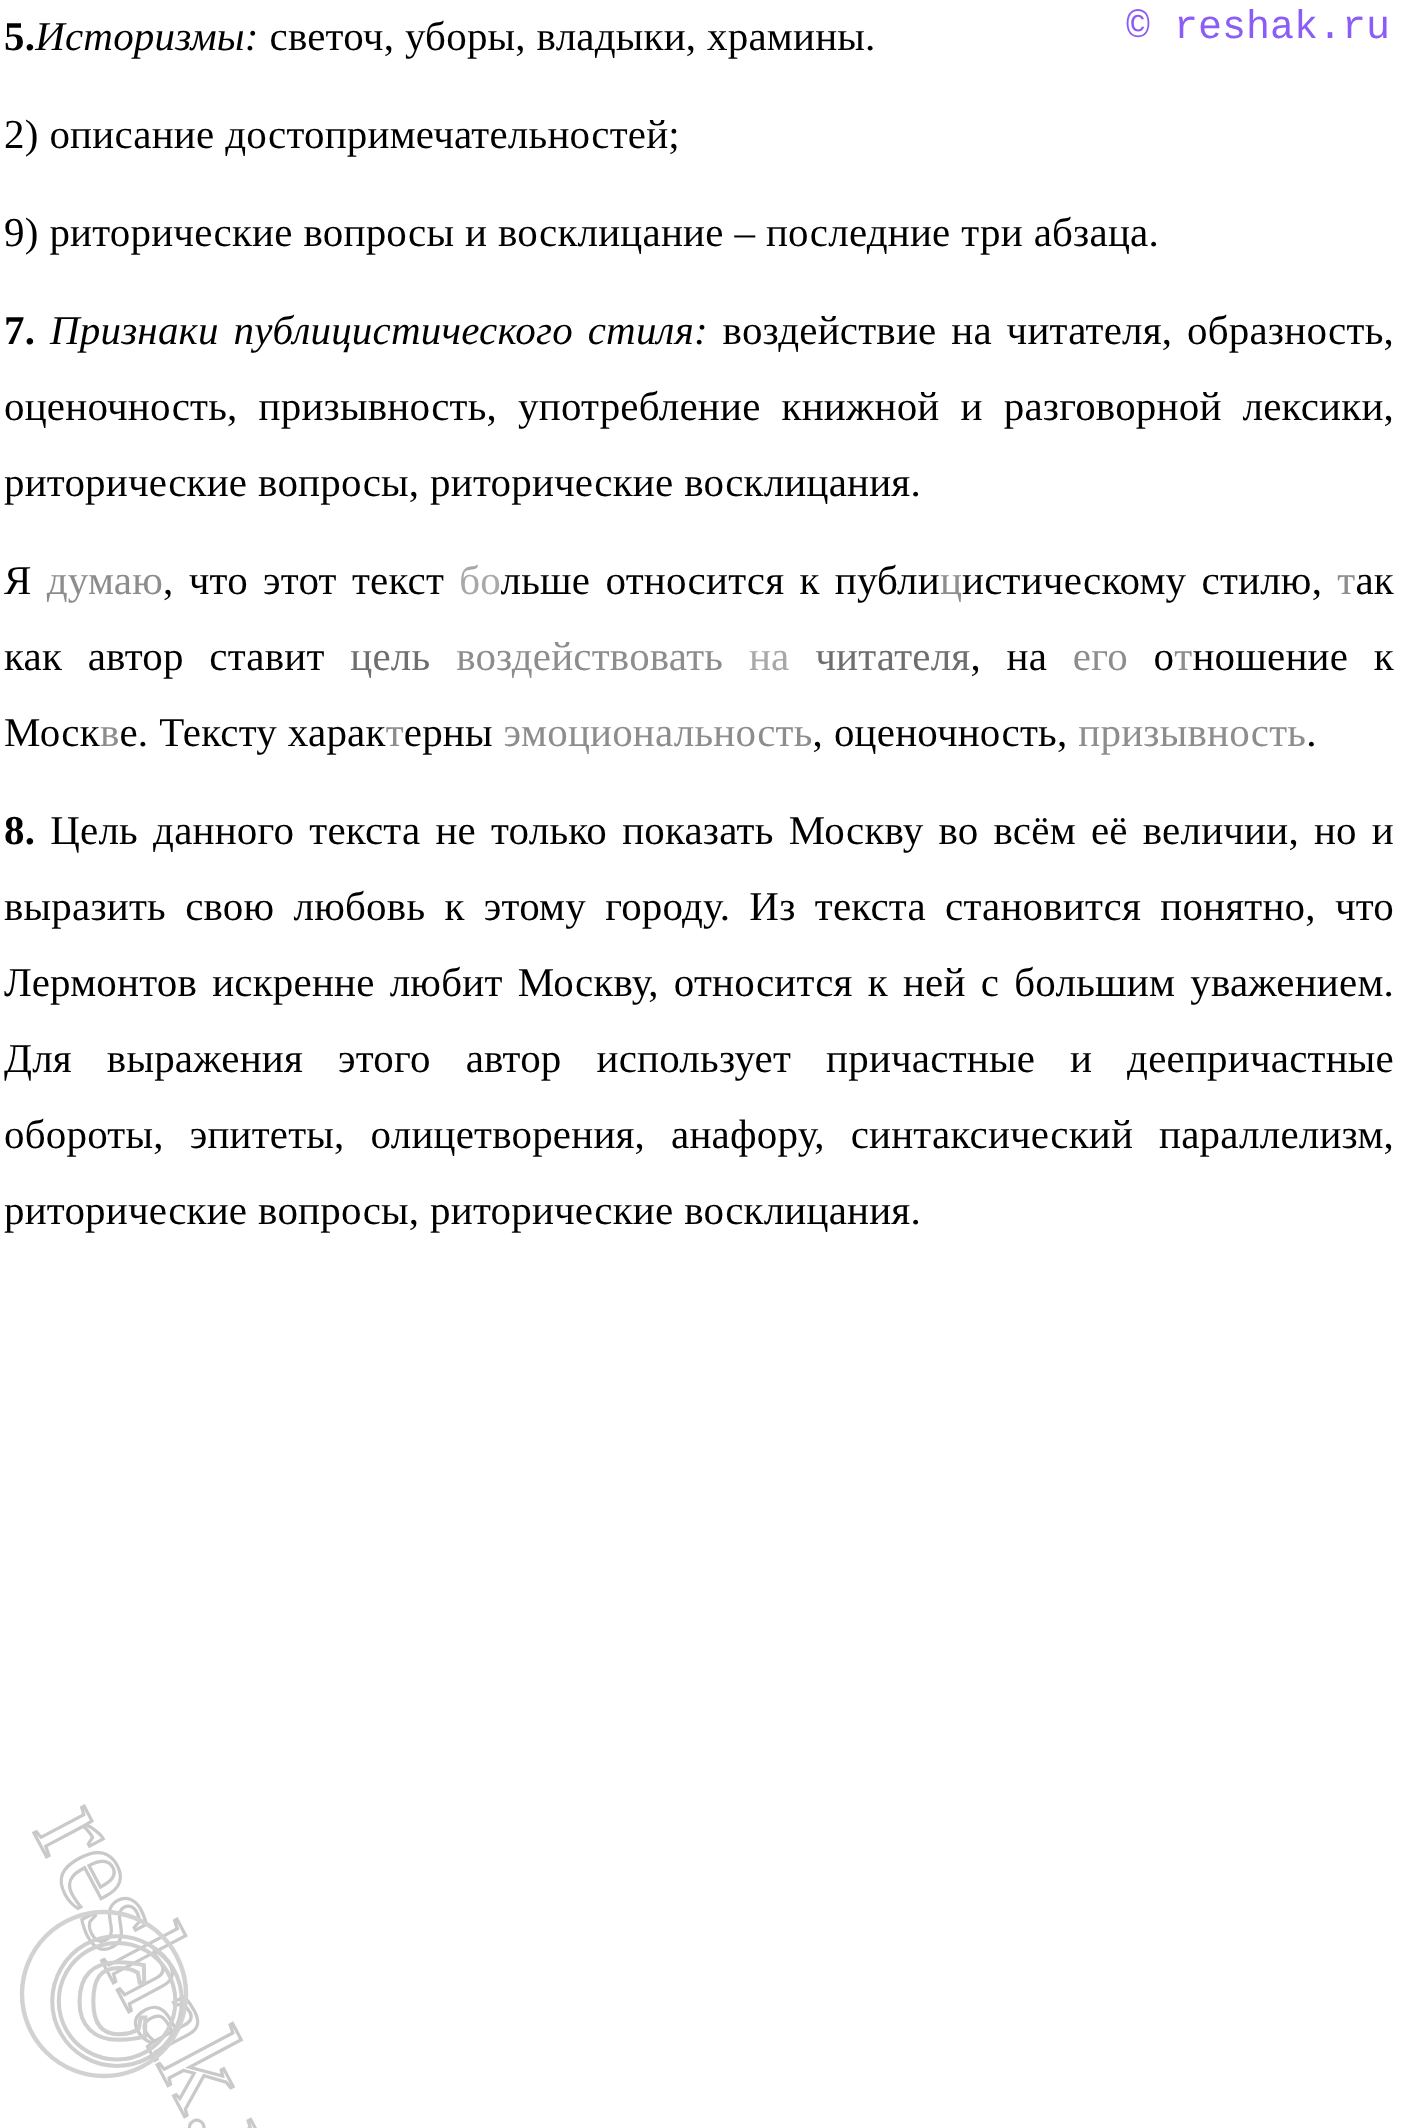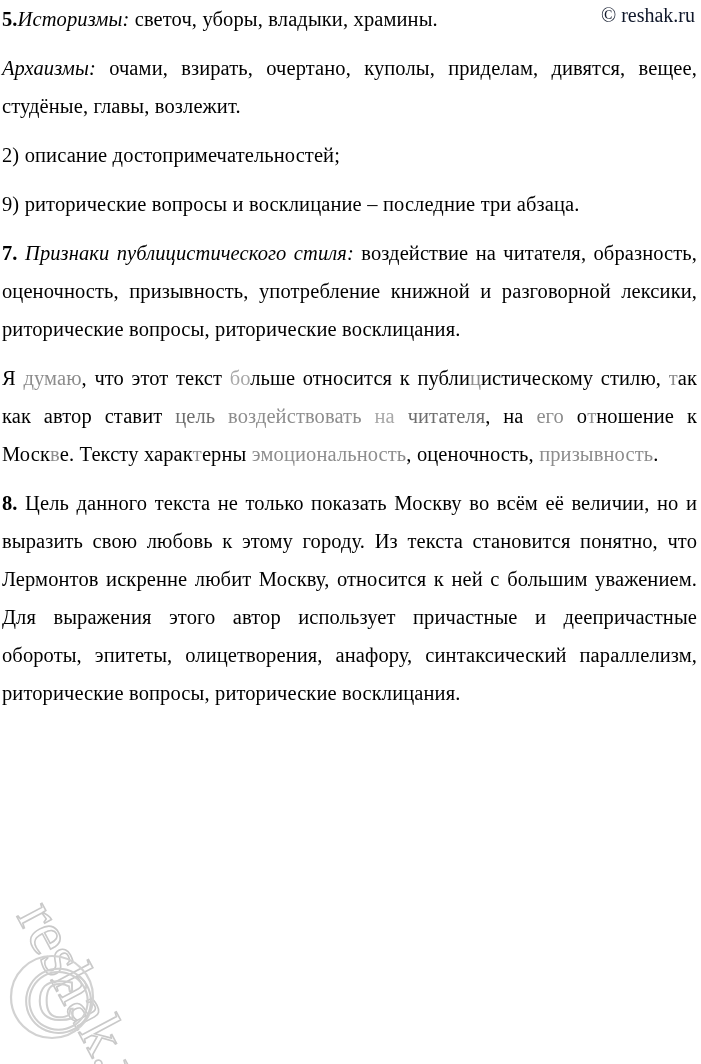--- a/index.html
+++ b/index.html
@@ -49,24 +49,24 @@
   
   .fade1 { color: #6e6e6e; }
   .fade2 { color: #8d8d8d; font-family: Liberation Serif, serif; }
   .fade3 { color: #a8a8a8; }
 
   
   .wm-corner {
     position: absolute;
     top: 2px;
     right: 6px;
-    font-family: Liberation Serif, serif;
+    font-family: Liberation Mono, monospace;
     font-size: 20px;
     line-height: 26px;
-    color: #0f172a;
+    color: #8b5cf6;
     white-space: nowrap;
     z-index: 3;
   }
 
   
   .wm-big {
     position: absolute;
     left: 0;
     top: 880px;
     width: 260px;
@@ -108,21 +108,20 @@
     <text class="wm-copy-c" x="22" y="152">©</text>
   </svg>
 </div>
 
 <div class="wm-corner">© reshak.ru</div>
 
 <div class="page">
 
   <p class="para"><span class="num">5.</span><span class="ital">Историзмы:</span><span> светоч, уборы, владыки, храмины.</span></p>
 
-  <p class="para gap-md"><span class="ital">Архаизмы:</span><span> очами, взирать, очертано, куполы, приделам, дивятся,</span> <span>вещее, студёные, главы, возлежит.</span></p>
 
 
 
   <p class="para gap-md">2) описание достопримечательностей;</p>
 
   <p class="para gap-md">9) риторические вопросы и восклицание – последние три абзаца.</p>
 
   <p class="para gap-md"><span class="num">7.</span> <span class="ital">Признаки публицистического стиля:</span><span> воздействие на читателя, образность, оценочность, призывность, употребление книжной и разговорной лексики, риторические вопросы, риторические восклицания.</span></p>
 
 

